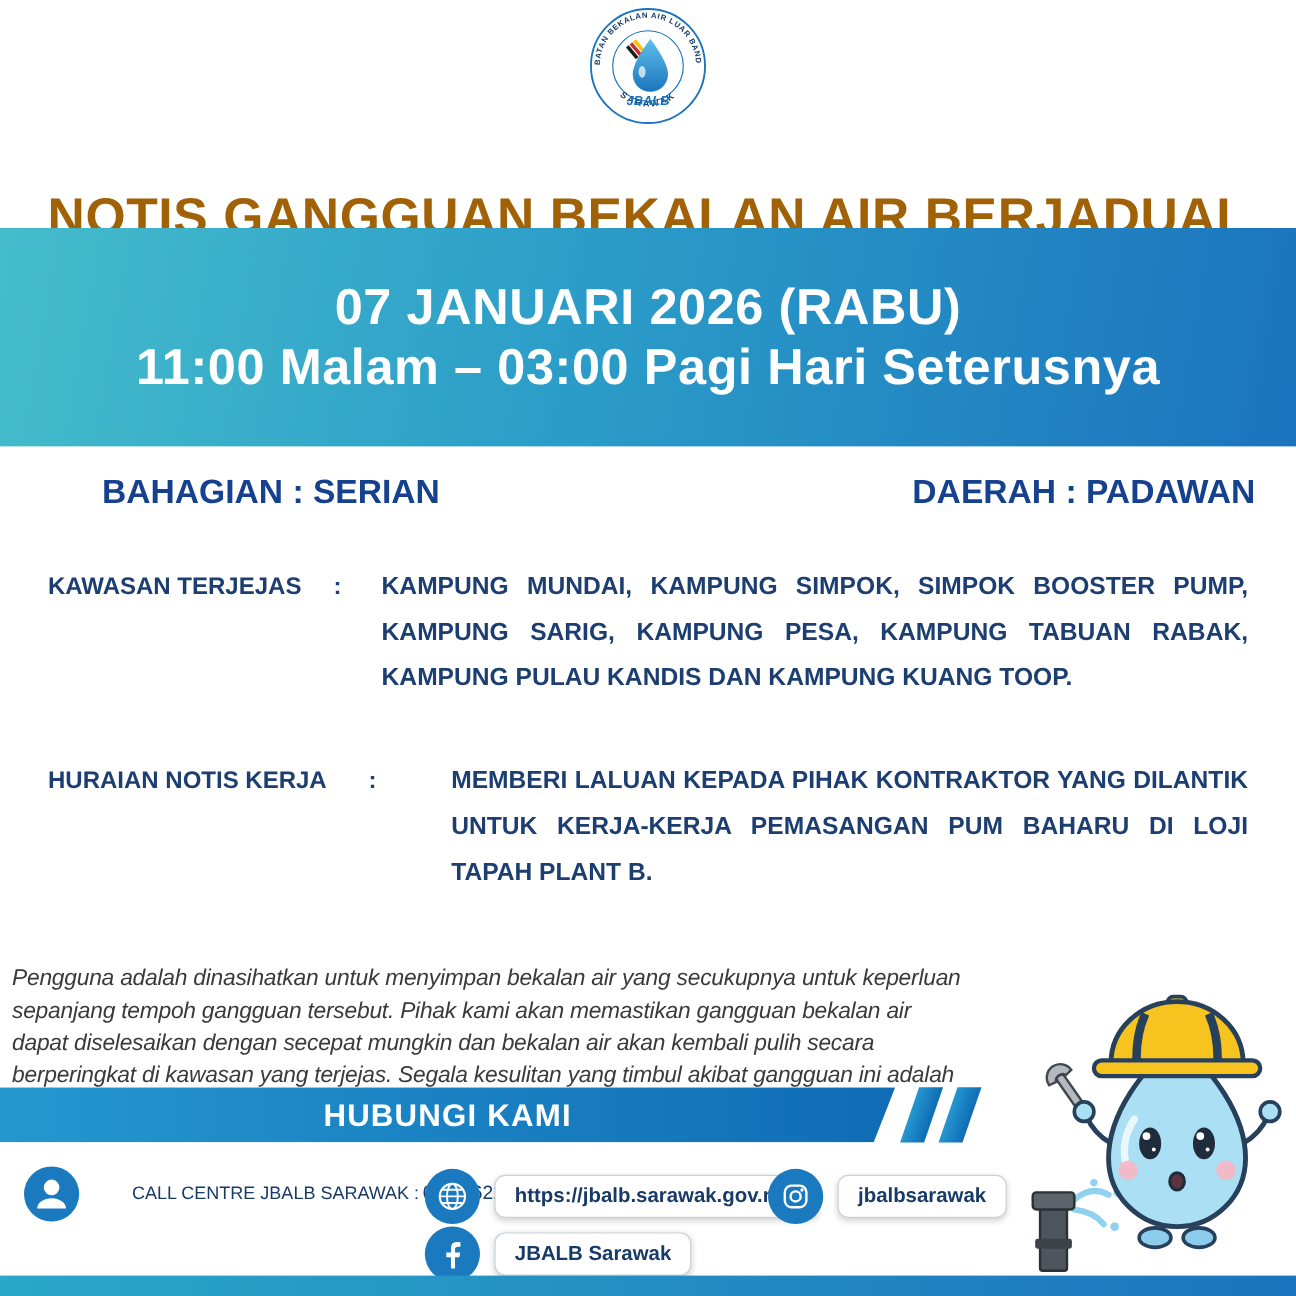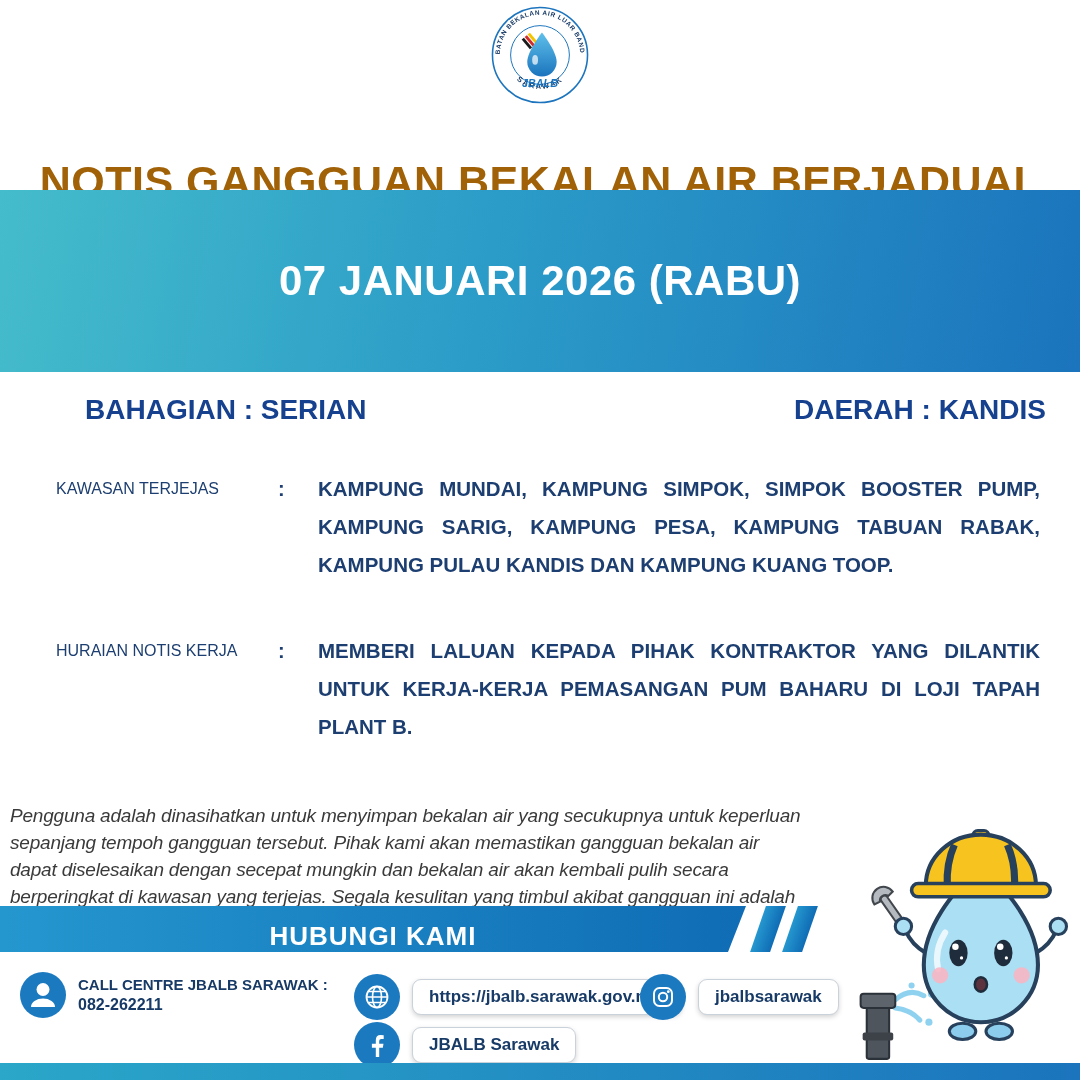--- a/index.html
+++ b/index.html
@@ -20,54 +20,54 @@
   .banner .line{color:#ffffff;font-size:42px;font-weight:bold;letter-spacing:.5px;}
 
   
   .region-row{position:absolute;top:394px;left:0;width:1080px;box-sizing:border-box;
               padding:0 34px 0 85px;display:flex;justify-content:space-between;
               font-size:28px;font-weight:bold;color:#15418f;}
 
   
   .info{position:absolute;left:40px;width:1000px;display:grid;grid-template-columns:238px 40px 1fr;
         color:#1c3e70;}
-  .info .label{font-size:16px;font-weight:normal;line-height:38px;margin-left:16px;}
+  .info .label{font-size:20px;font-weight:bold;line-height:38px;}
   .info .colon{font-size:20px;font-weight:bold;line-height:38px;}
   .info .text{font-size:20.5px;font-weight:bold;text-align:justify;line-height:38px;}
   .info.kawasan{top:470px;}
-  .info.huraian{top:632px;}
+  .info.huraian{top:632px;gap:29px;}
 
   
   .disclaimer{position:absolute;left:10px;top:802px;width:800px;
               font-size:19px;font-style:italic;color:#3a3a3a;line-height:27px;letter-spacing:-.2px;}
 
   
   .contact-band{position:absolute;left:0;top:906px;width:746px;height:46px;
                 background:linear-gradient(90deg,#2597cf,#0f6cb5);
                 clip-path:polygon(0 0,746px 0,728px 100%,0 100%);
-                display:flex;align-items:flex-end;justify-content:center;
+                display:flex;align-items:center;justify-content:center;
                 color:#ffffff;font-size:26px;font-weight:bold;letter-spacing:1px;}
   .band-stripe{position:absolute;top:906px;height:46px;width:20px;
                background:linear-gradient(90deg,#2597cf,#0f6cb5);transform:skewX(-19deg);}
   .stripe1{left:758px;}
   .stripe2{left:790px;}
 
   
   .contact-item{position:absolute;display:flex;align-items:center;gap:12px;}
   .c-call{left:20px;top:972px;}
   .c-web{left:354px;top:974px;}
   .c-ig{left:640px;top:974px;}
   .c-fb{left:354px;top:1022px;}
   .ci-icon{width:46px;height:46px;border-radius:50%;background:#1b79c0;flex:0 0 46px;
            display:flex;align-items:center;justify-content:center;}
   .pill{background:#ffffff;border:1px solid #c9d2da;border-radius:9px;
         box-shadow:0 2px 5px rgba(0,0,0,.18);padding:7px 16px;
         font-size:17px;font-weight:bold;color:#173a66;white-space:nowrap;}
-  .call-text{display:flex;flex-direction:column;gap:3px;
-             font-size:15px;font-weight:bold;color:#173a66;}
+  .call-text{display:flex;gap:3px;
+             font-size:15px;font-weight:normal;color:#173a66;margin-left:32px;}
   .call-text .num{font-size:16px;}
 
   
   .bottom-bar{position:absolute;left:0;bottom:0;width:1080px;height:17px;
               background:linear-gradient(90deg,#2aa7c9,#1b74bd);}
 
   
   .mascot{position:absolute;left:848px;top:800px;width:225px;height:265px;}
 </style>
 </head>
@@ -101,25 +101,26 @@
       <path d="M52,27 C52,27 37,46 37,57 a15,15 0 0 0 30,0 C67,46 52,27 52,27 Z" fill="url(#dropGrad)"></path>
       <ellipse cx="45" cy="55" rx="3" ry="5" fill="#ffffff" opacity="0.7"></ellipse>
       <text x="50" y="83" text-anchor="middle" font-size="11" font-weight="bold" font-style="italic" fill="#1b74bd">JBALB</text>
     </svg>
   </div>
 
   <h1 class="title">NOTIS GANGGUAN BEKALAN AIR BERJADUAL</h1>
 
   <div class="banner">
     <div class="line">07 JANUARI 2026 (RABU)</div>
+    <div class="line">11:00 Malam – 03:00 Pagi Hari Seterusnya</div>
   </div>
 
   <div class="region-row">
     <span>BAHAGIAN : SERIAN</span>
-    <span>DAERAH : KANDIS</span>
+    <span>DAERAH : PADAWAN</span>
   </div>
 
   <div class="info kawasan">
     <div class="label">KAWASAN TERJEJAS</div>
     <div class="colon">:</div>
     <div class="text">KAMPUNG MUNDAI, KAMPUNG SIMPOK, SIMPOK BOOSTER PUMP, KAMPUNG SARIG, KAMPUNG PESA, KAMPUNG TABUAN RABAK, KAMPUNG PULAU KANDIS DAN KAMPUNG KUANG TOOP.</div>
   </div>
 
   <div class="info huraian">
     <div class="label">HURAIAN NOTIS KERJA</div>

